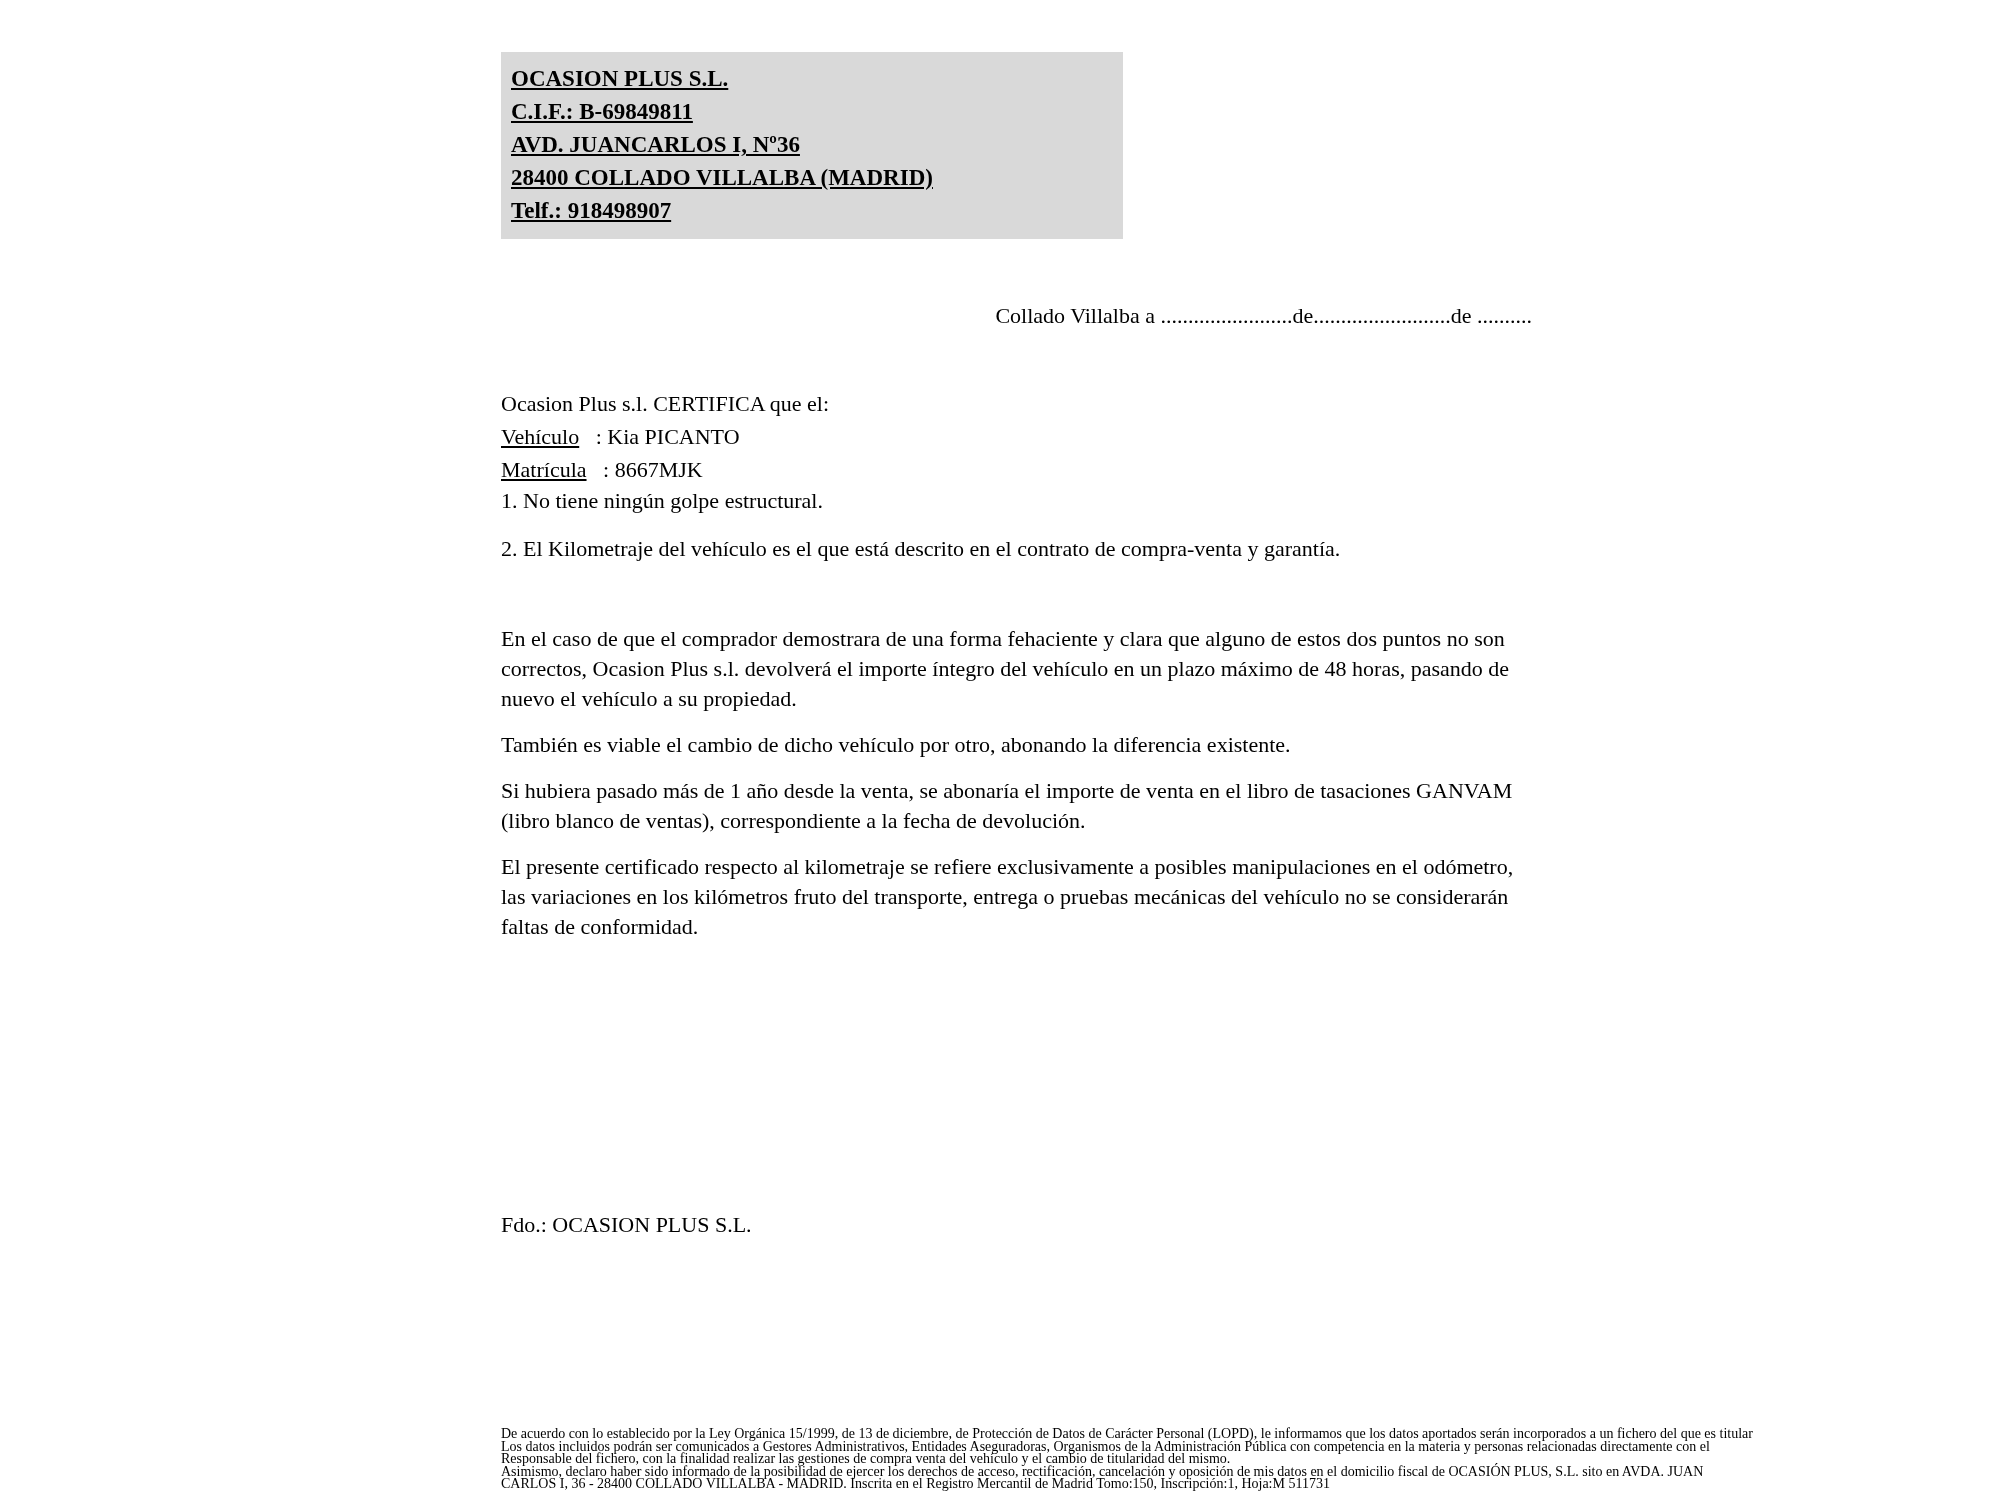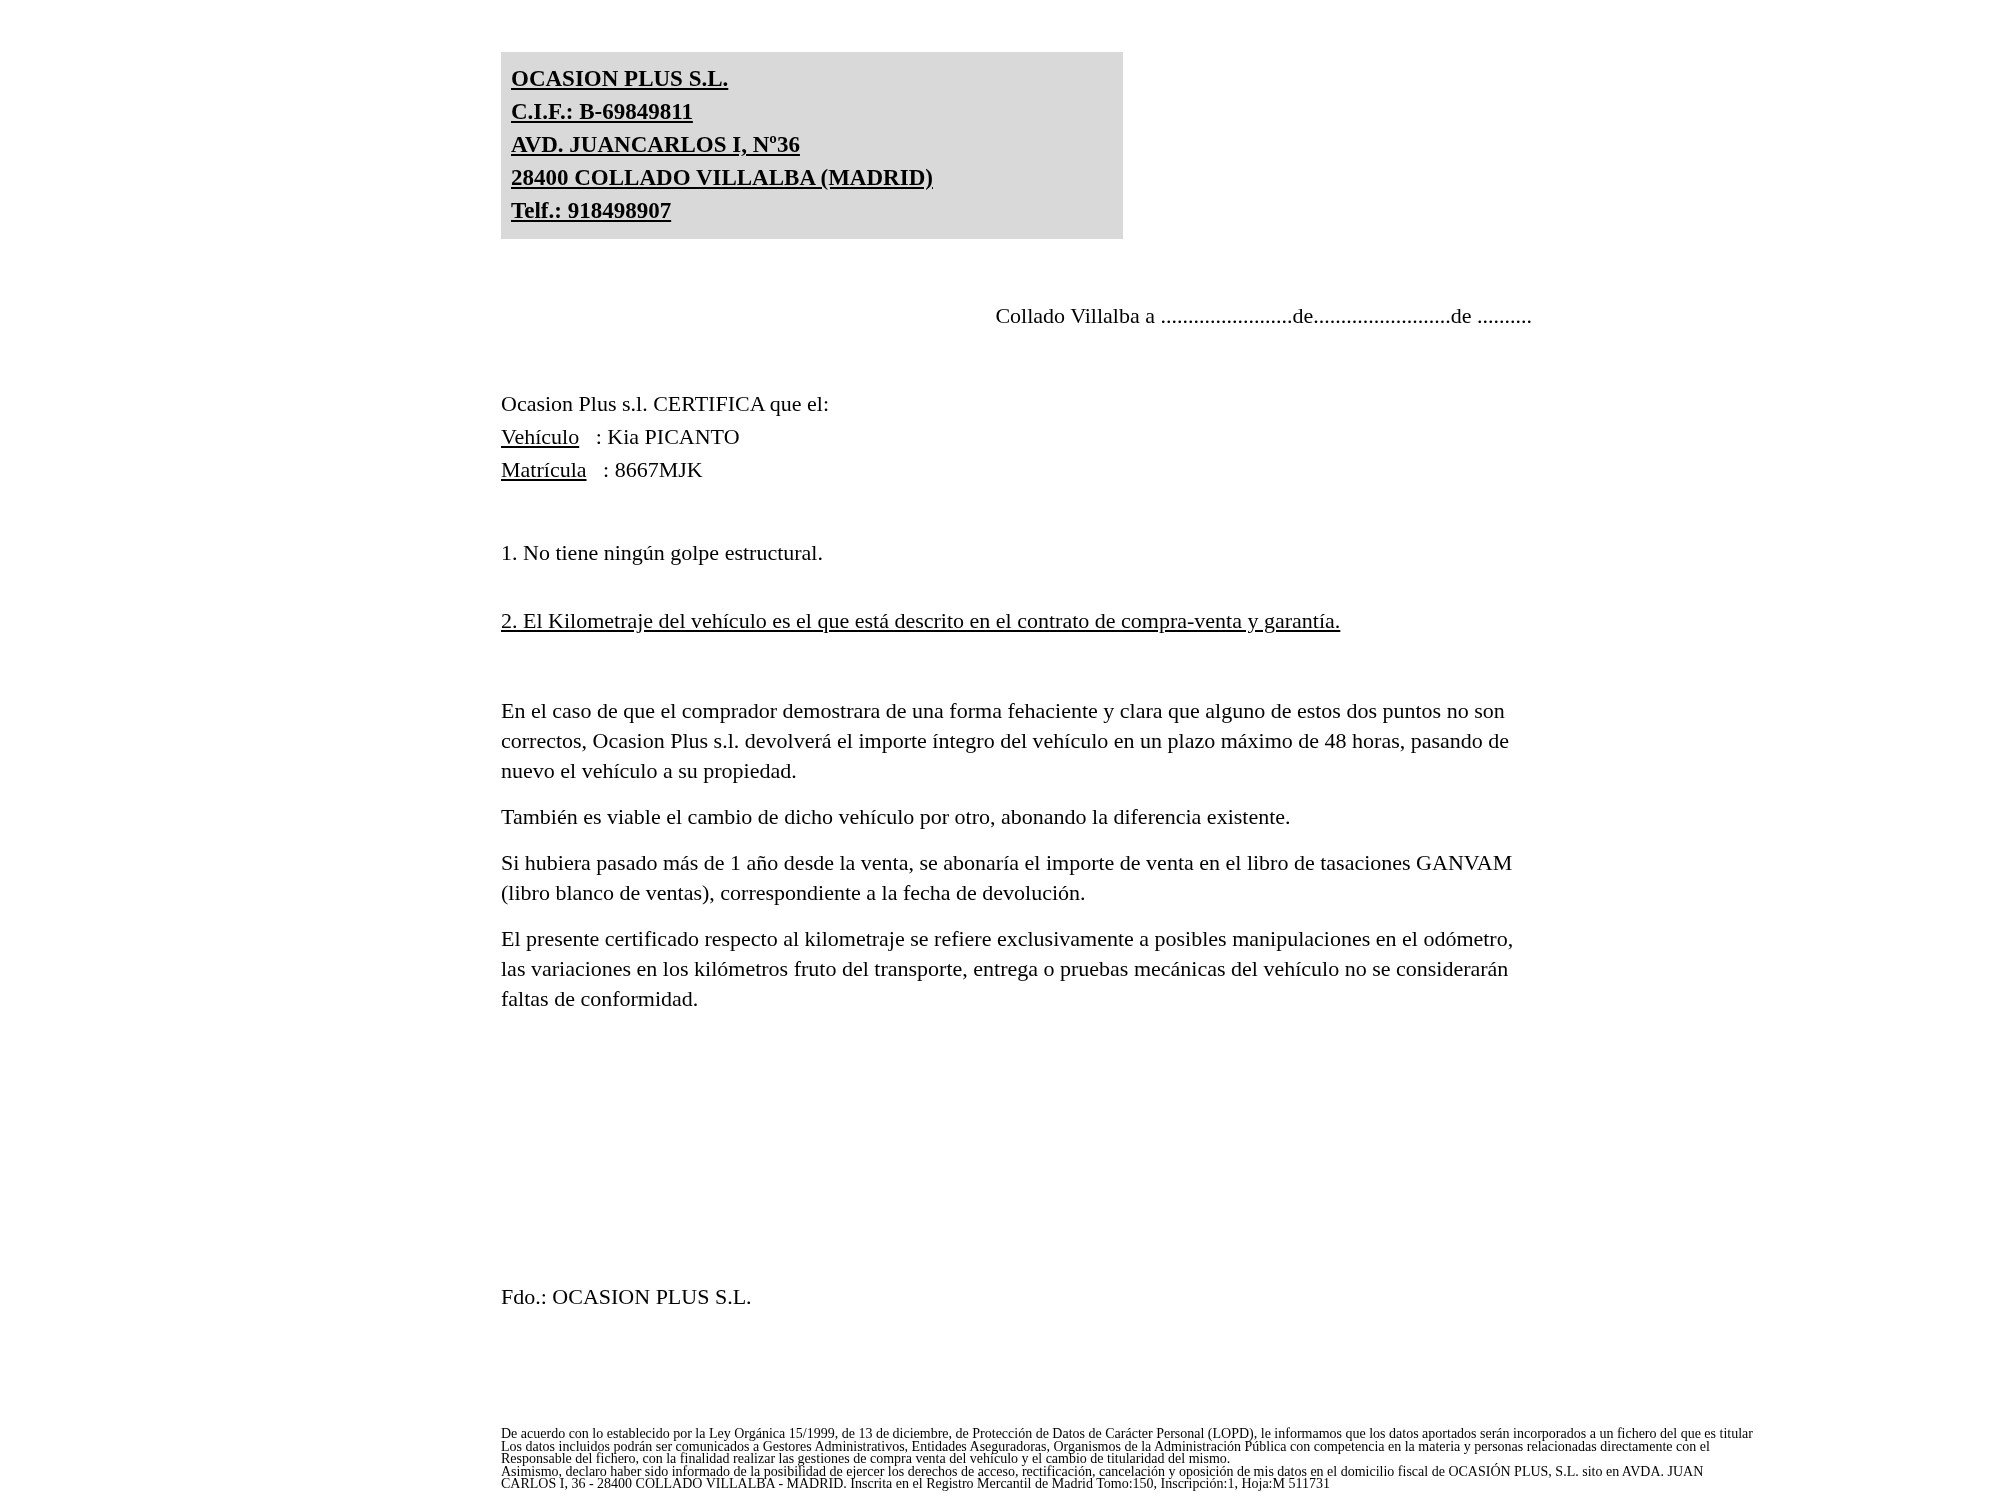--- a/index.html
+++ b/index.html
@@ -49,25 +49,23 @@
   .kv-line {
     font-size: 22px;
     line-height: 33px;
   }
   .kv-line .kv-label {
     text-decoration: underline;
   }
   .point {
     font-size: 22px;
     line-height: 30px;
-    margin-top: 52px;
   }
   .point + .point {
-    margin-top: 38px;
-    text-decoration: underline;
+    margin-top: 18px;
   }
   .para {
     font-size: 22px;
     line-height: 30px;
     margin-top: 60px;
     width: 1040px;
   }
   .para + .para {
     margin-top: 16px;
   }

